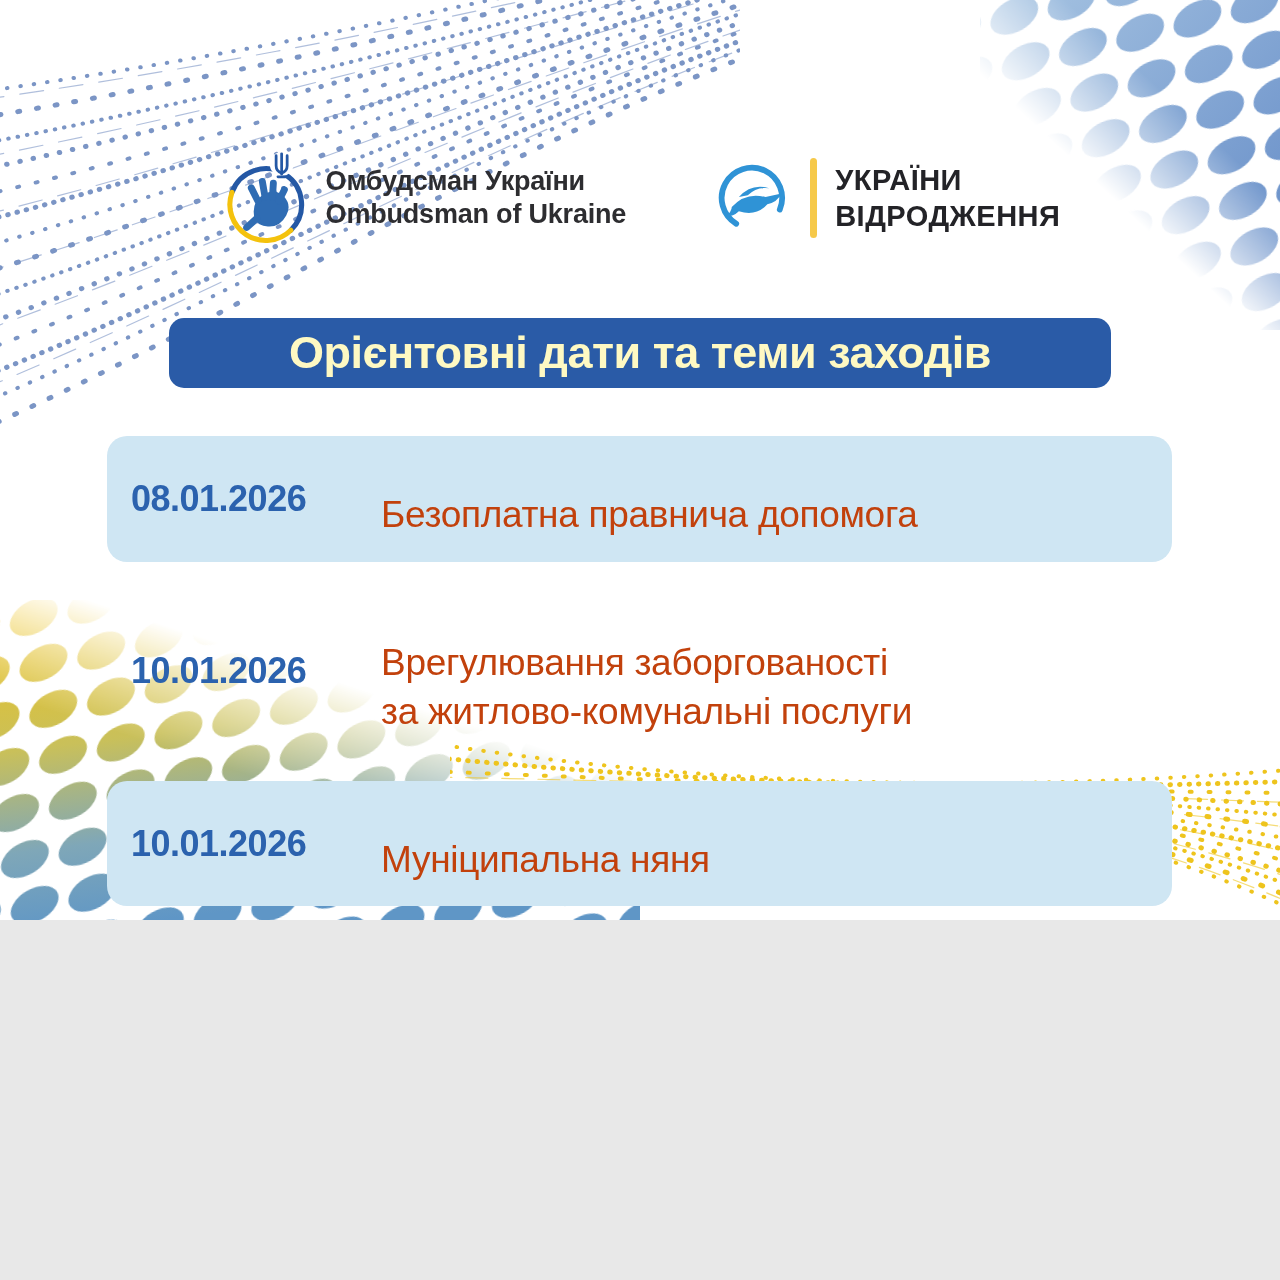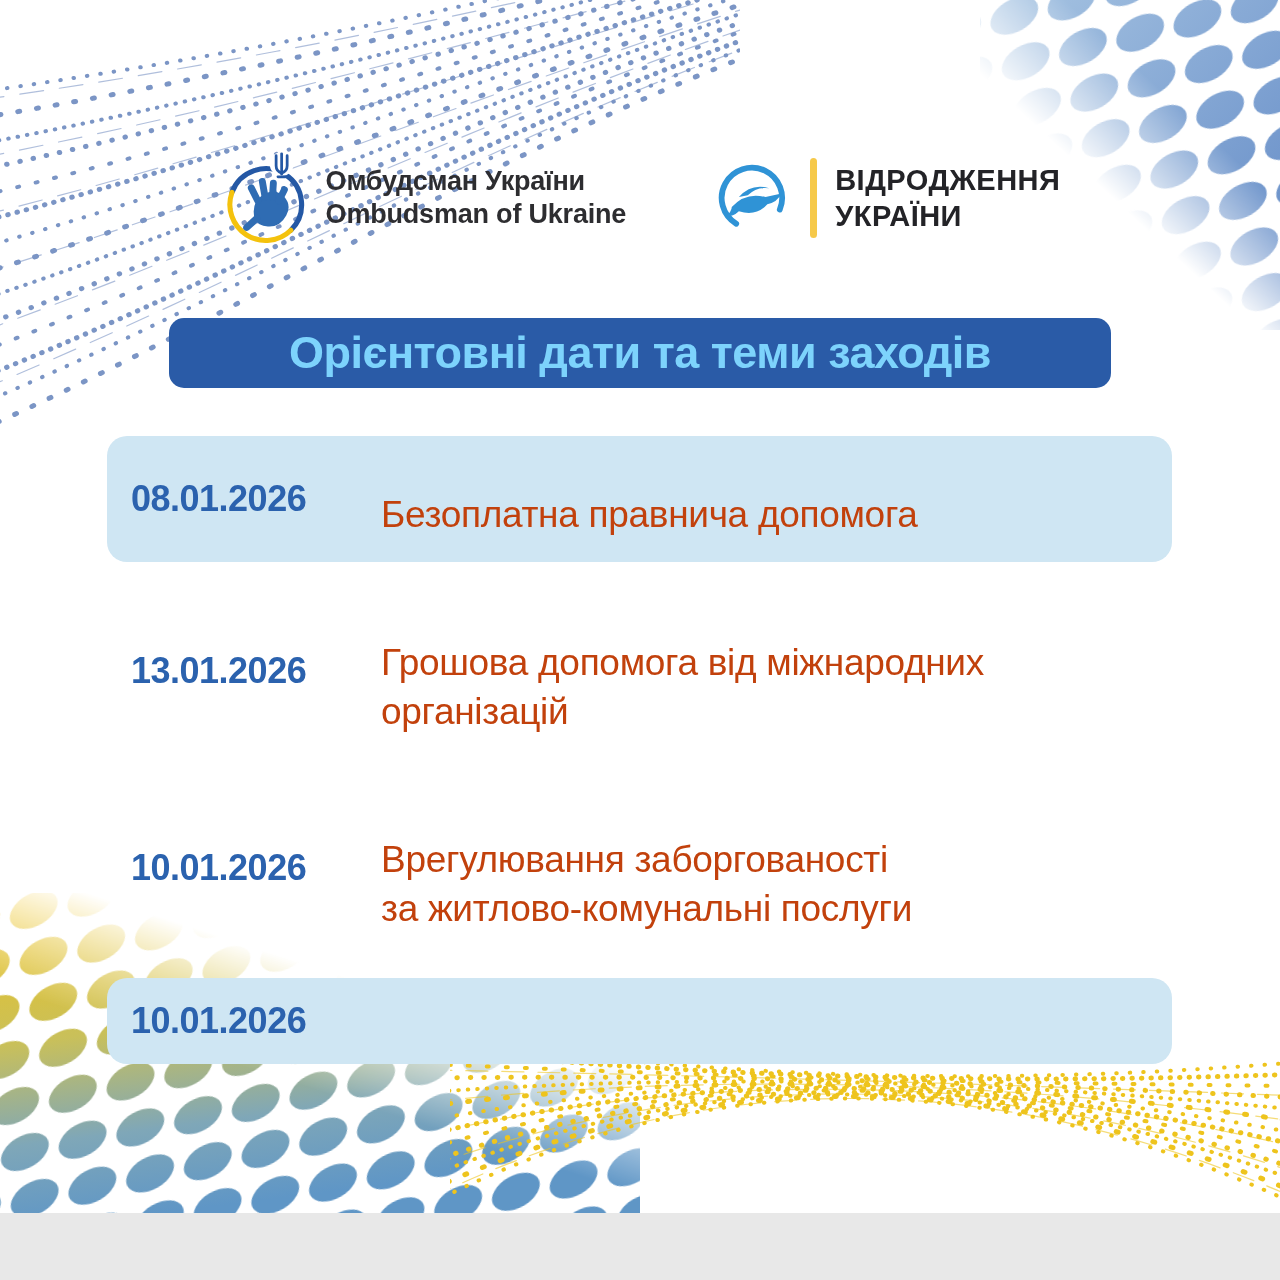--- a/index.html
+++ b/index.html
@@ -1,17 +1,17 @@
 <!DOCTYPE html>
 <html><head>
 <meta charset="utf-8">
 <style>
   html,body{margin:0;padding:0;background:#e8e8e8;}
   .canvas{
-    position:relative; width:1280px; height:1213px; margin:0 auto;
+    position:relative; width:1280px; height:920px; margin:0 auto;
     background:#ffffff; overflow:hidden;
     font-family:"Liberation Sans", sans-serif;
   }
   
   .decor{position:absolute; pointer-events:none;}
   #decor-tl{left:0; top:0;}
   #decor-br{right:0; bottom:0;}
   #decor-tr{right:0; top:0;}
   #decor-bl{left:0; bottom:0;}
   
@@ -27,21 +27,21 @@
   .ren-divider{width:7px; height:80px; background:#f6c94a; border-radius:4px; margin:0 18px 0 16px;}
   .logo-ren-text{font-weight:bold; color:#232327; font-size:29px; line-height:1.25; letter-spacing:0.5px;}
   
   .title-banner{
     position:relative; z-index:2;
     width:942px; margin:72px auto 0 auto;
     background:#2a5ba7; border-radius:15px;
     height:70px; display:flex; align-items:center; justify-content:center;
   }
   .title-banner span{
-    color:#7dd3fc; font-weight:bold; font-size:45px; letter-spacing:-0.5px;
+    color:#fef9c3; font-weight:bold; font-size:45px; letter-spacing:-0.5px;
     white-space:nowrap;
   }
   
   .schedule{
     position:relative; z-index:2;
     width:1065px; margin:48px 0 0 107px;
   }
   .row{
     display:flex; align-items:center;
     padding:22px 24px; margin-bottom:22px;
@@ -187,48 +187,44 @@
     </div>
 
     <div class="logo logo-ren">
       <svg width="80" height="80" viewBox="0 0 90 90">
         <path d="M25 74 A34 34 0 1 1 74 58" fill="none" stroke="#2f93d6" stroke-width="6.5" stroke-linecap="round"></path>
         <path d="M20 55 Q36 38 58 44 L76 40 Q71 50 60 52 Q48 66 28 60 Q22 66 13 66 Q20 60 20 55 Z" fill="#2f93d6"></path>
         <path d="M28 44 Q42 28 62 34 Q48 32 38 42 Z" fill="#2f93d6"></path>
       </svg>
       <div class="ren-divider"></div>
       <div class="logo-ren-text">
+        <div>УКРАЇНИ</div>
         <div>ВІДРОДЖЕННЯ</div>
-        <div>УКРАЇНИ</div>
       </div>
     </div>
 
   </header>
 
   <div class="title-banner">
     <span>Орієнтовні дати та теми заходів</span>
   </div>
 
   <main class="schedule">
   <div class="row shaded">
     <div class="date">08.01.2026</div>
     <div class="topic">Безоплатна правнича допомога</div>
   </div>
 
-  <div class="row">
-    <div class="date">13.01.2026</div>
-    <div class="topic">Грошова допомога від міжнародних
-організацій</div>
-  </div>
 
 
   <div class="row">
     <div class="date">10.01.2026</div>
     <div class="topic">Врегулювання заборгованості
 за житлово-комунальні послуги</div>
   </div>
 
   <div class="row shaded">
     <div class="date">10.01.2026</div>
+    <div class="topic">Муніципальна няня</div>
   </div>
 </main>
 
 </div>
 
 </body></html>

